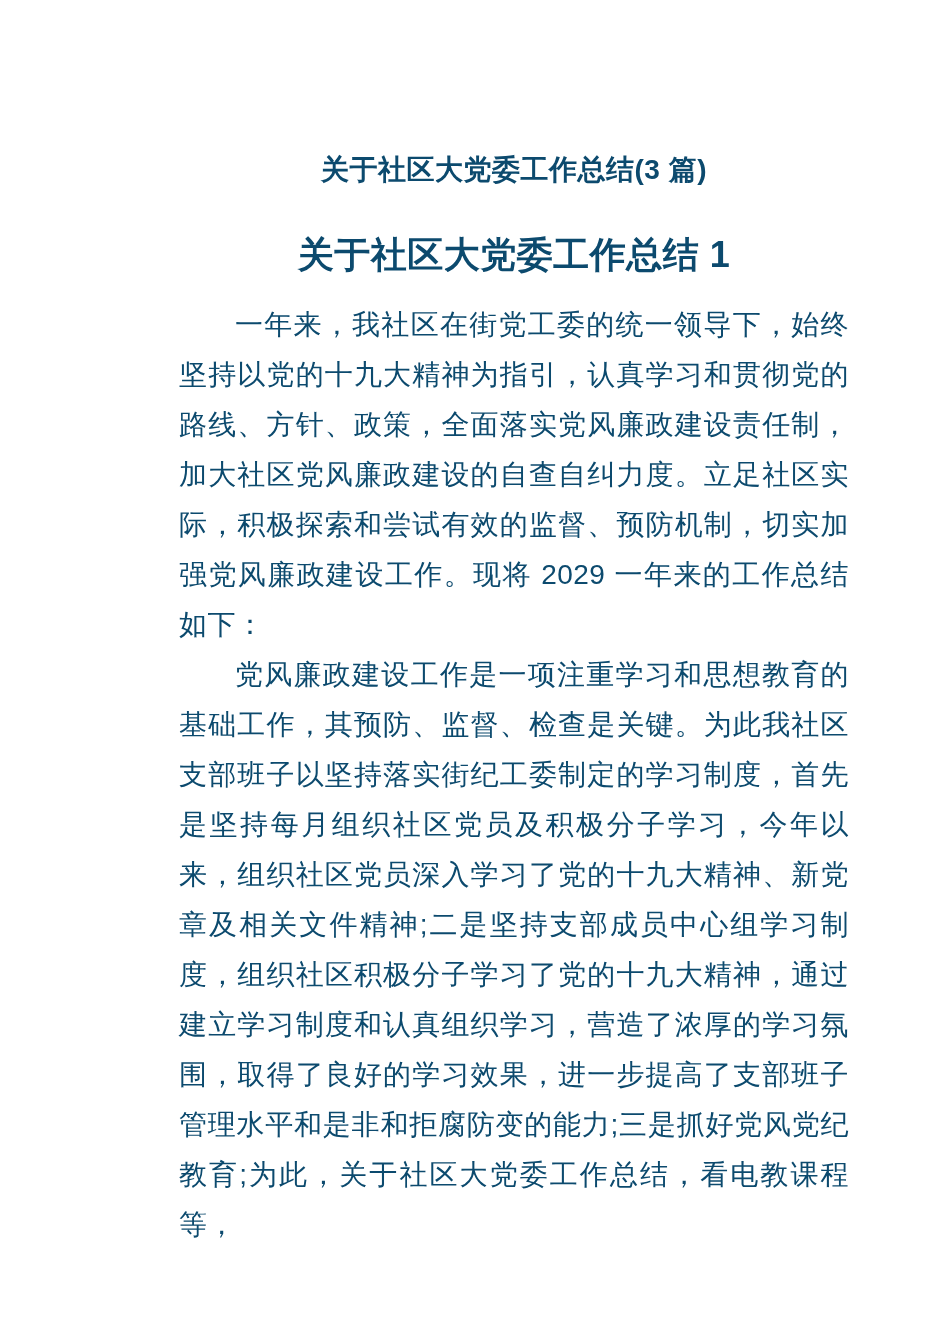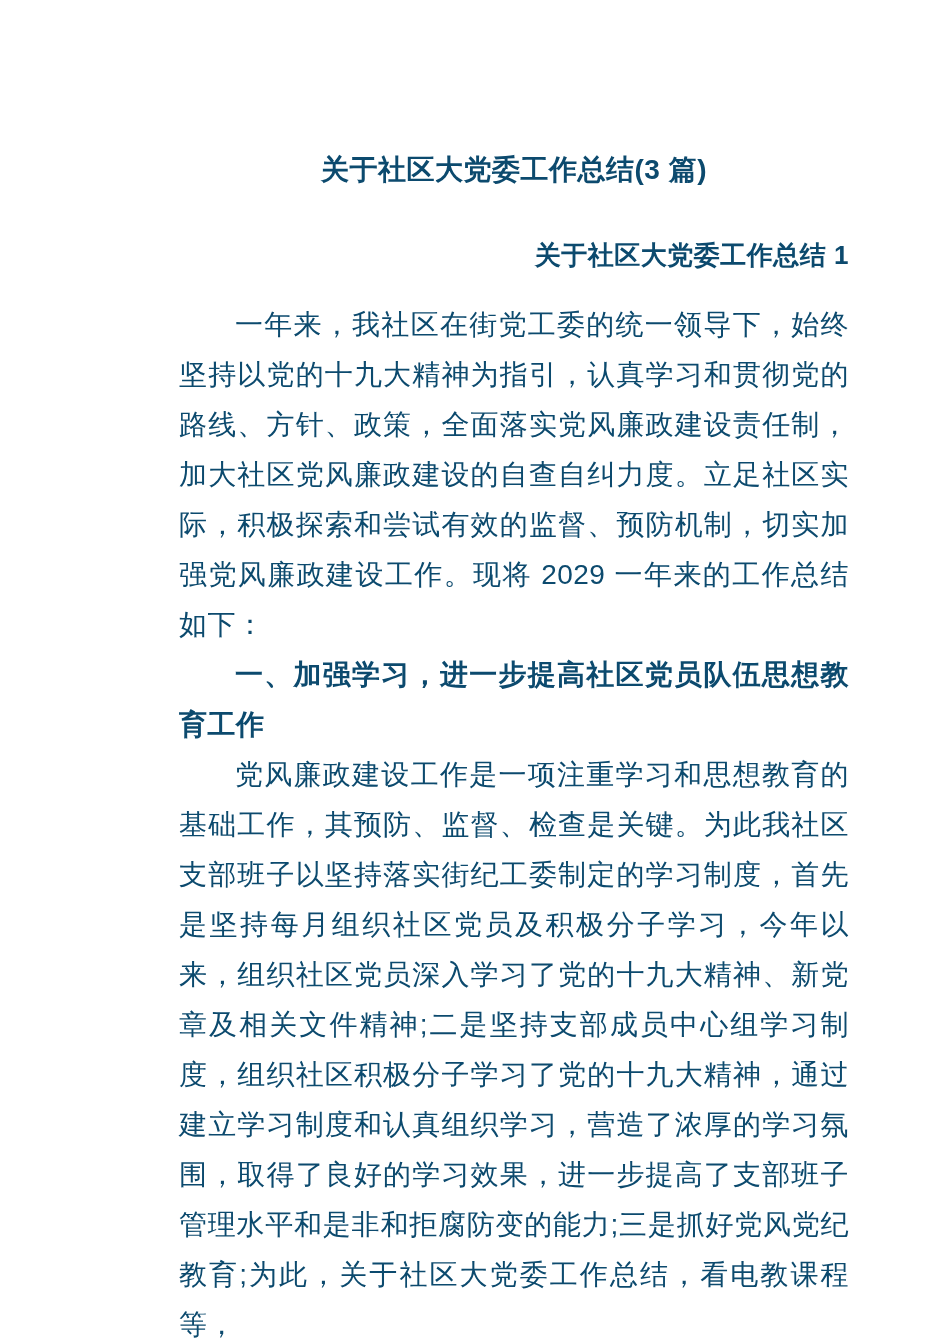--- a/index.html
+++ b/index.html
@@ -27,24 +27,24 @@
   .doc-title {
     margin: 0;
     font-size: 28px;
     font-weight: 700;
     line-height: 50px;
     text-align: center;
     letter-spacing: 0.5px;
   }
   .doc-subtitle {
     margin: 35px 0 0 0;
-    font-size: 26px;
+    font-size: 36px;
     font-weight: 700;
     line-height: 50px;
-    text-align: right;
+    text-align: center;
     letter-spacing: 0.5px;
   }
   .doc-content {
     margin-top: 20px;
   }
   .doc-content p {
     margin: 0;
     font-size: 28px;
     line-height: 50px;
     text-align: justify;
@@ -62,17 +62,16 @@
 </head>
 <body>
 
 <div class="page">
   <div class="doc">
     <h1 class="doc-title">关于社区大党委工作总结(3 篇)</h1>
     <h2 class="doc-subtitle">关于社区大党委工作总结 1</h2>
     <div class="doc-content">
 
     <p class="body">一年来，我社区在街党工委的统一领导下，始终坚持以党的十九大精神为指引，认真学习和贯彻党的路线、方针、政策，全面落实党风廉政建设责任制，加大社区党风廉政建设的自查自纠力度。立足社区实际，积极探索和尝试有效的监督、预防机制，切实加强党风廉政建设工作。现将 2029 一年来的工作总结如下：</p>
-        <p class="heading">一、加强学习，进一步提高社区党员队伍思想教育工作</p>
         <p class="body">党风廉政建设工作是一项注重学习和思想教育的基础工作，其预防、监督、检查是关键。为此我社区支部班子以坚持落实街纪工委制定的学习制度，首先是坚持每月组织社区党员及积极分子学习，今年以来，组织社区党员深入学习了党的十九大精神、新党章及相关文件精神;二是坚持支部成员中心组学习制度，组织社区积极分子学习了党的十九大精神，通过建立学习制度和认真组织学习，营造了浓厚的学习氛围，取得了良好的学习效果，进一步提高了支部班子管理水平和是非和拒腐防变的能力;三是抓好党风党纪教育;为此，关于社区大党委工作总结，看电教课程等，</p>
       </div>
   </div>
 </div>
 
 </body></html>

